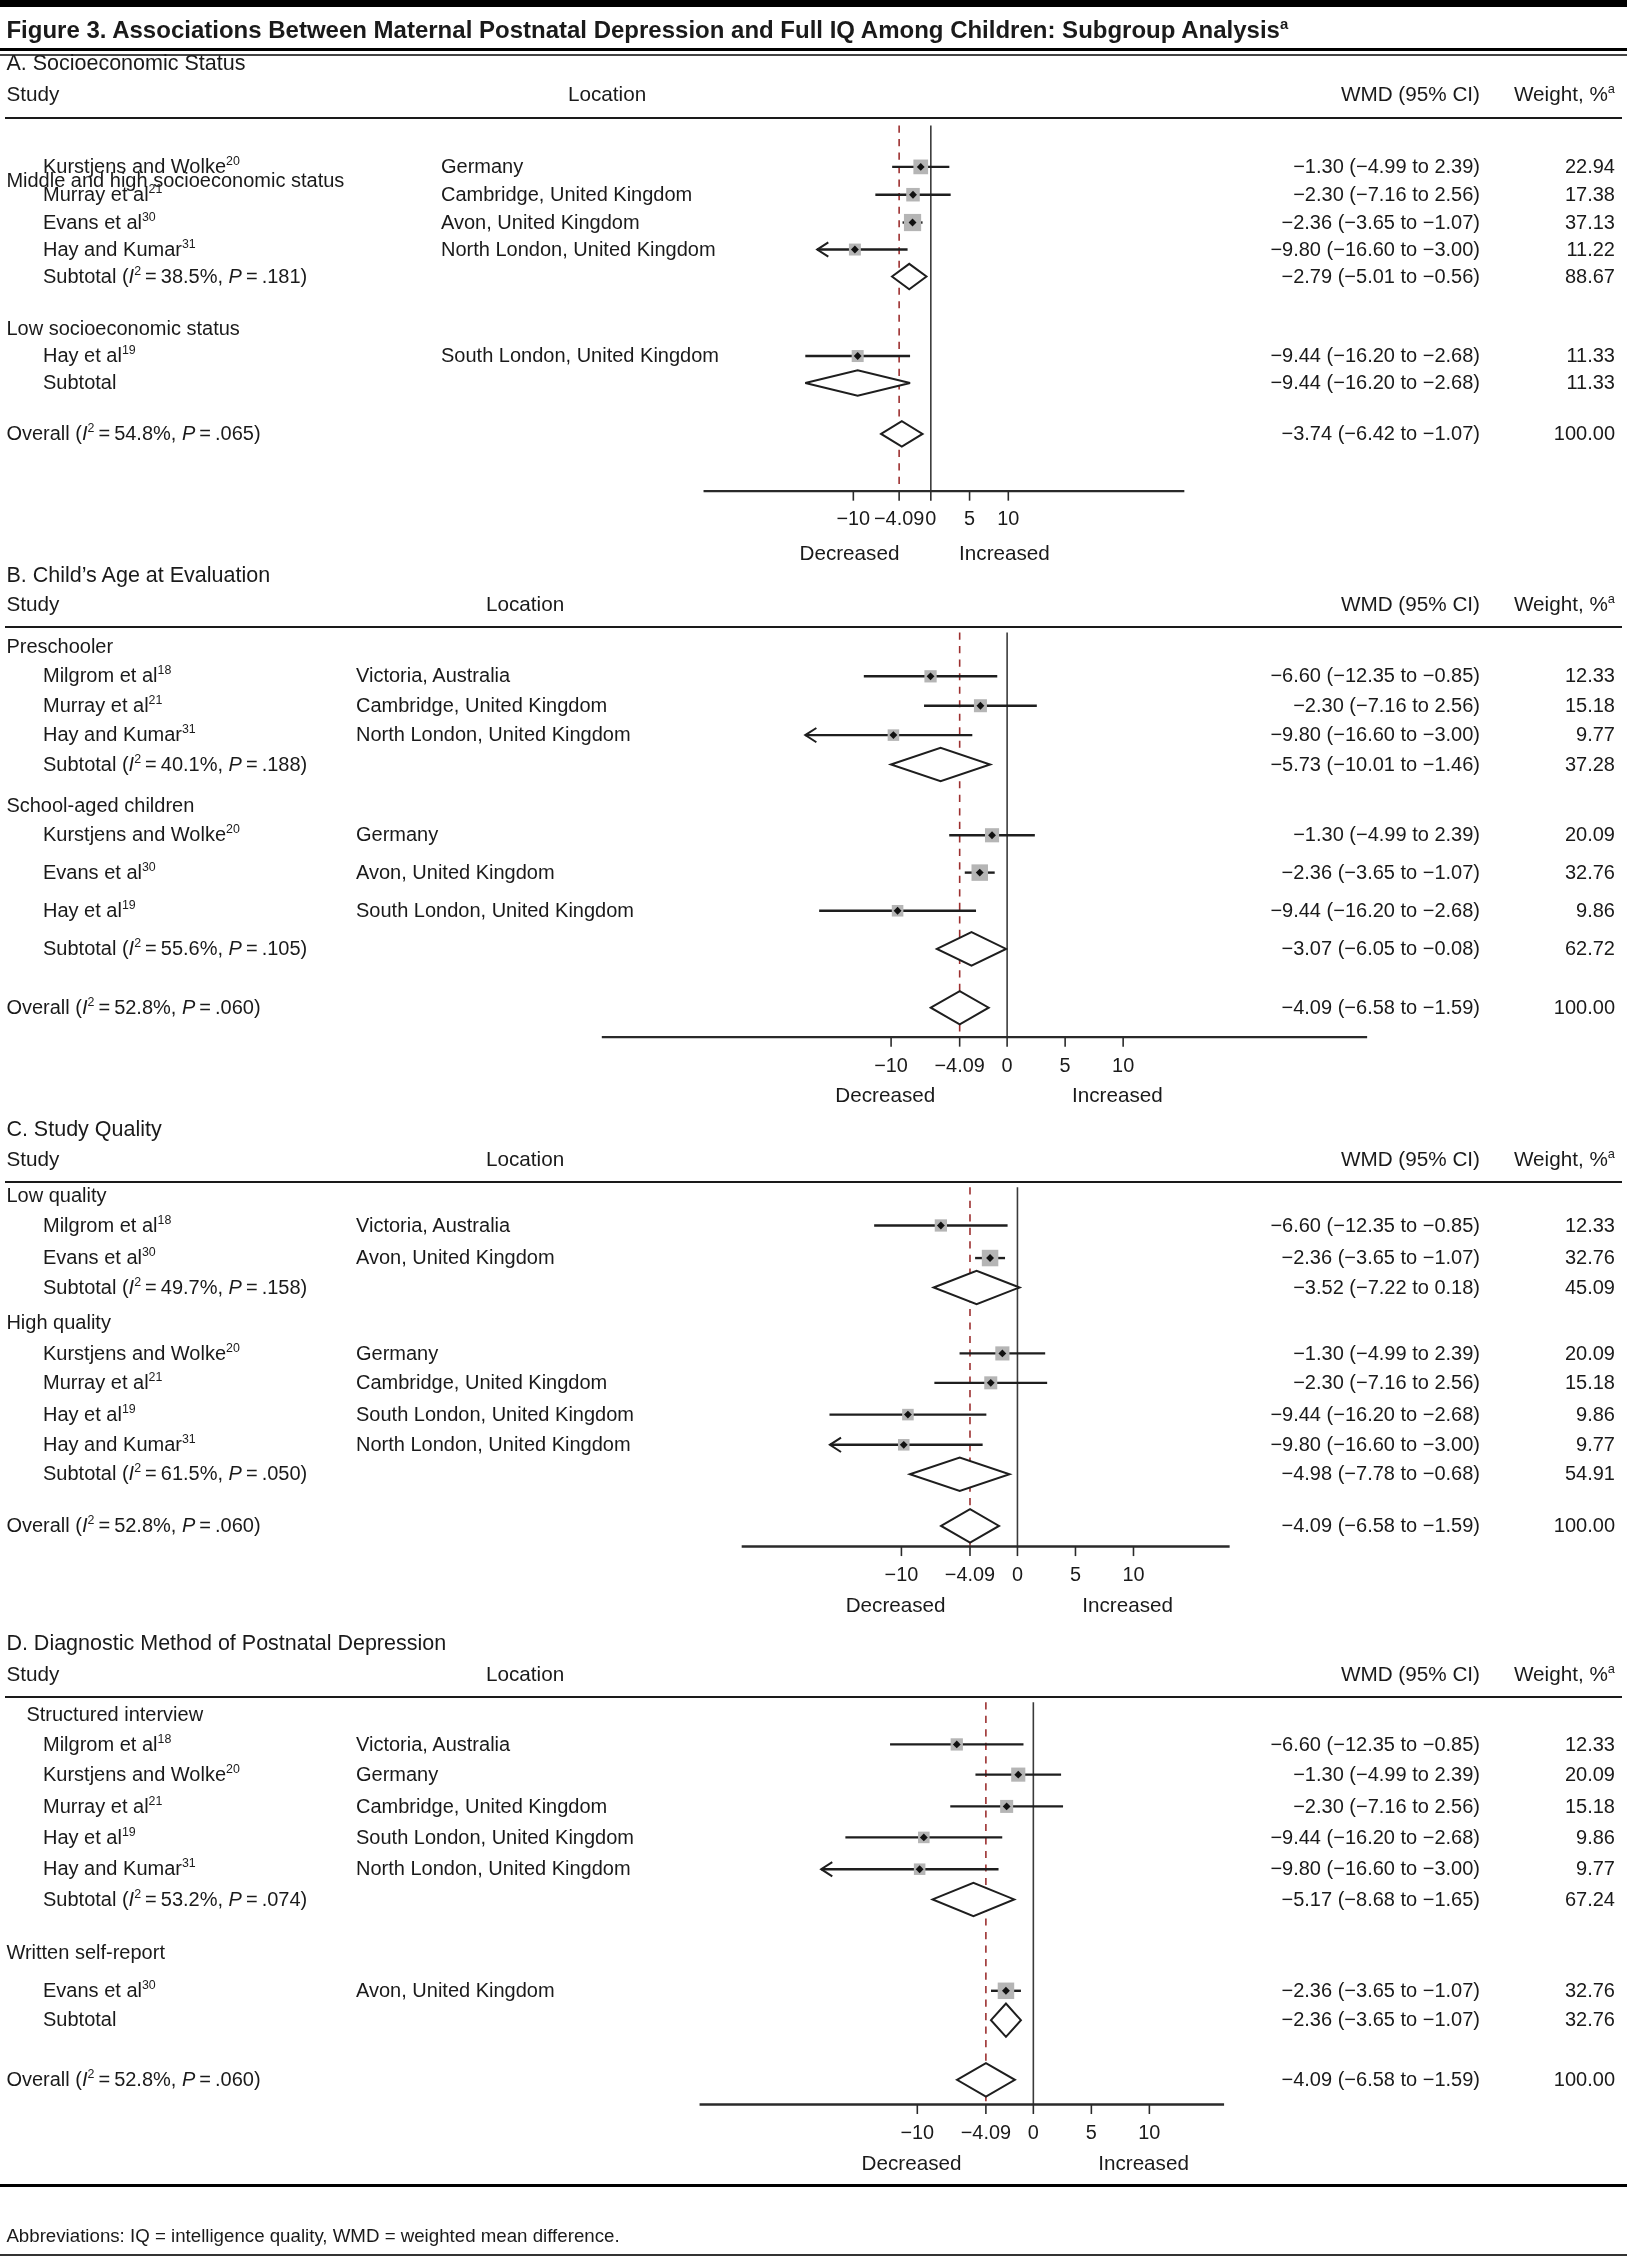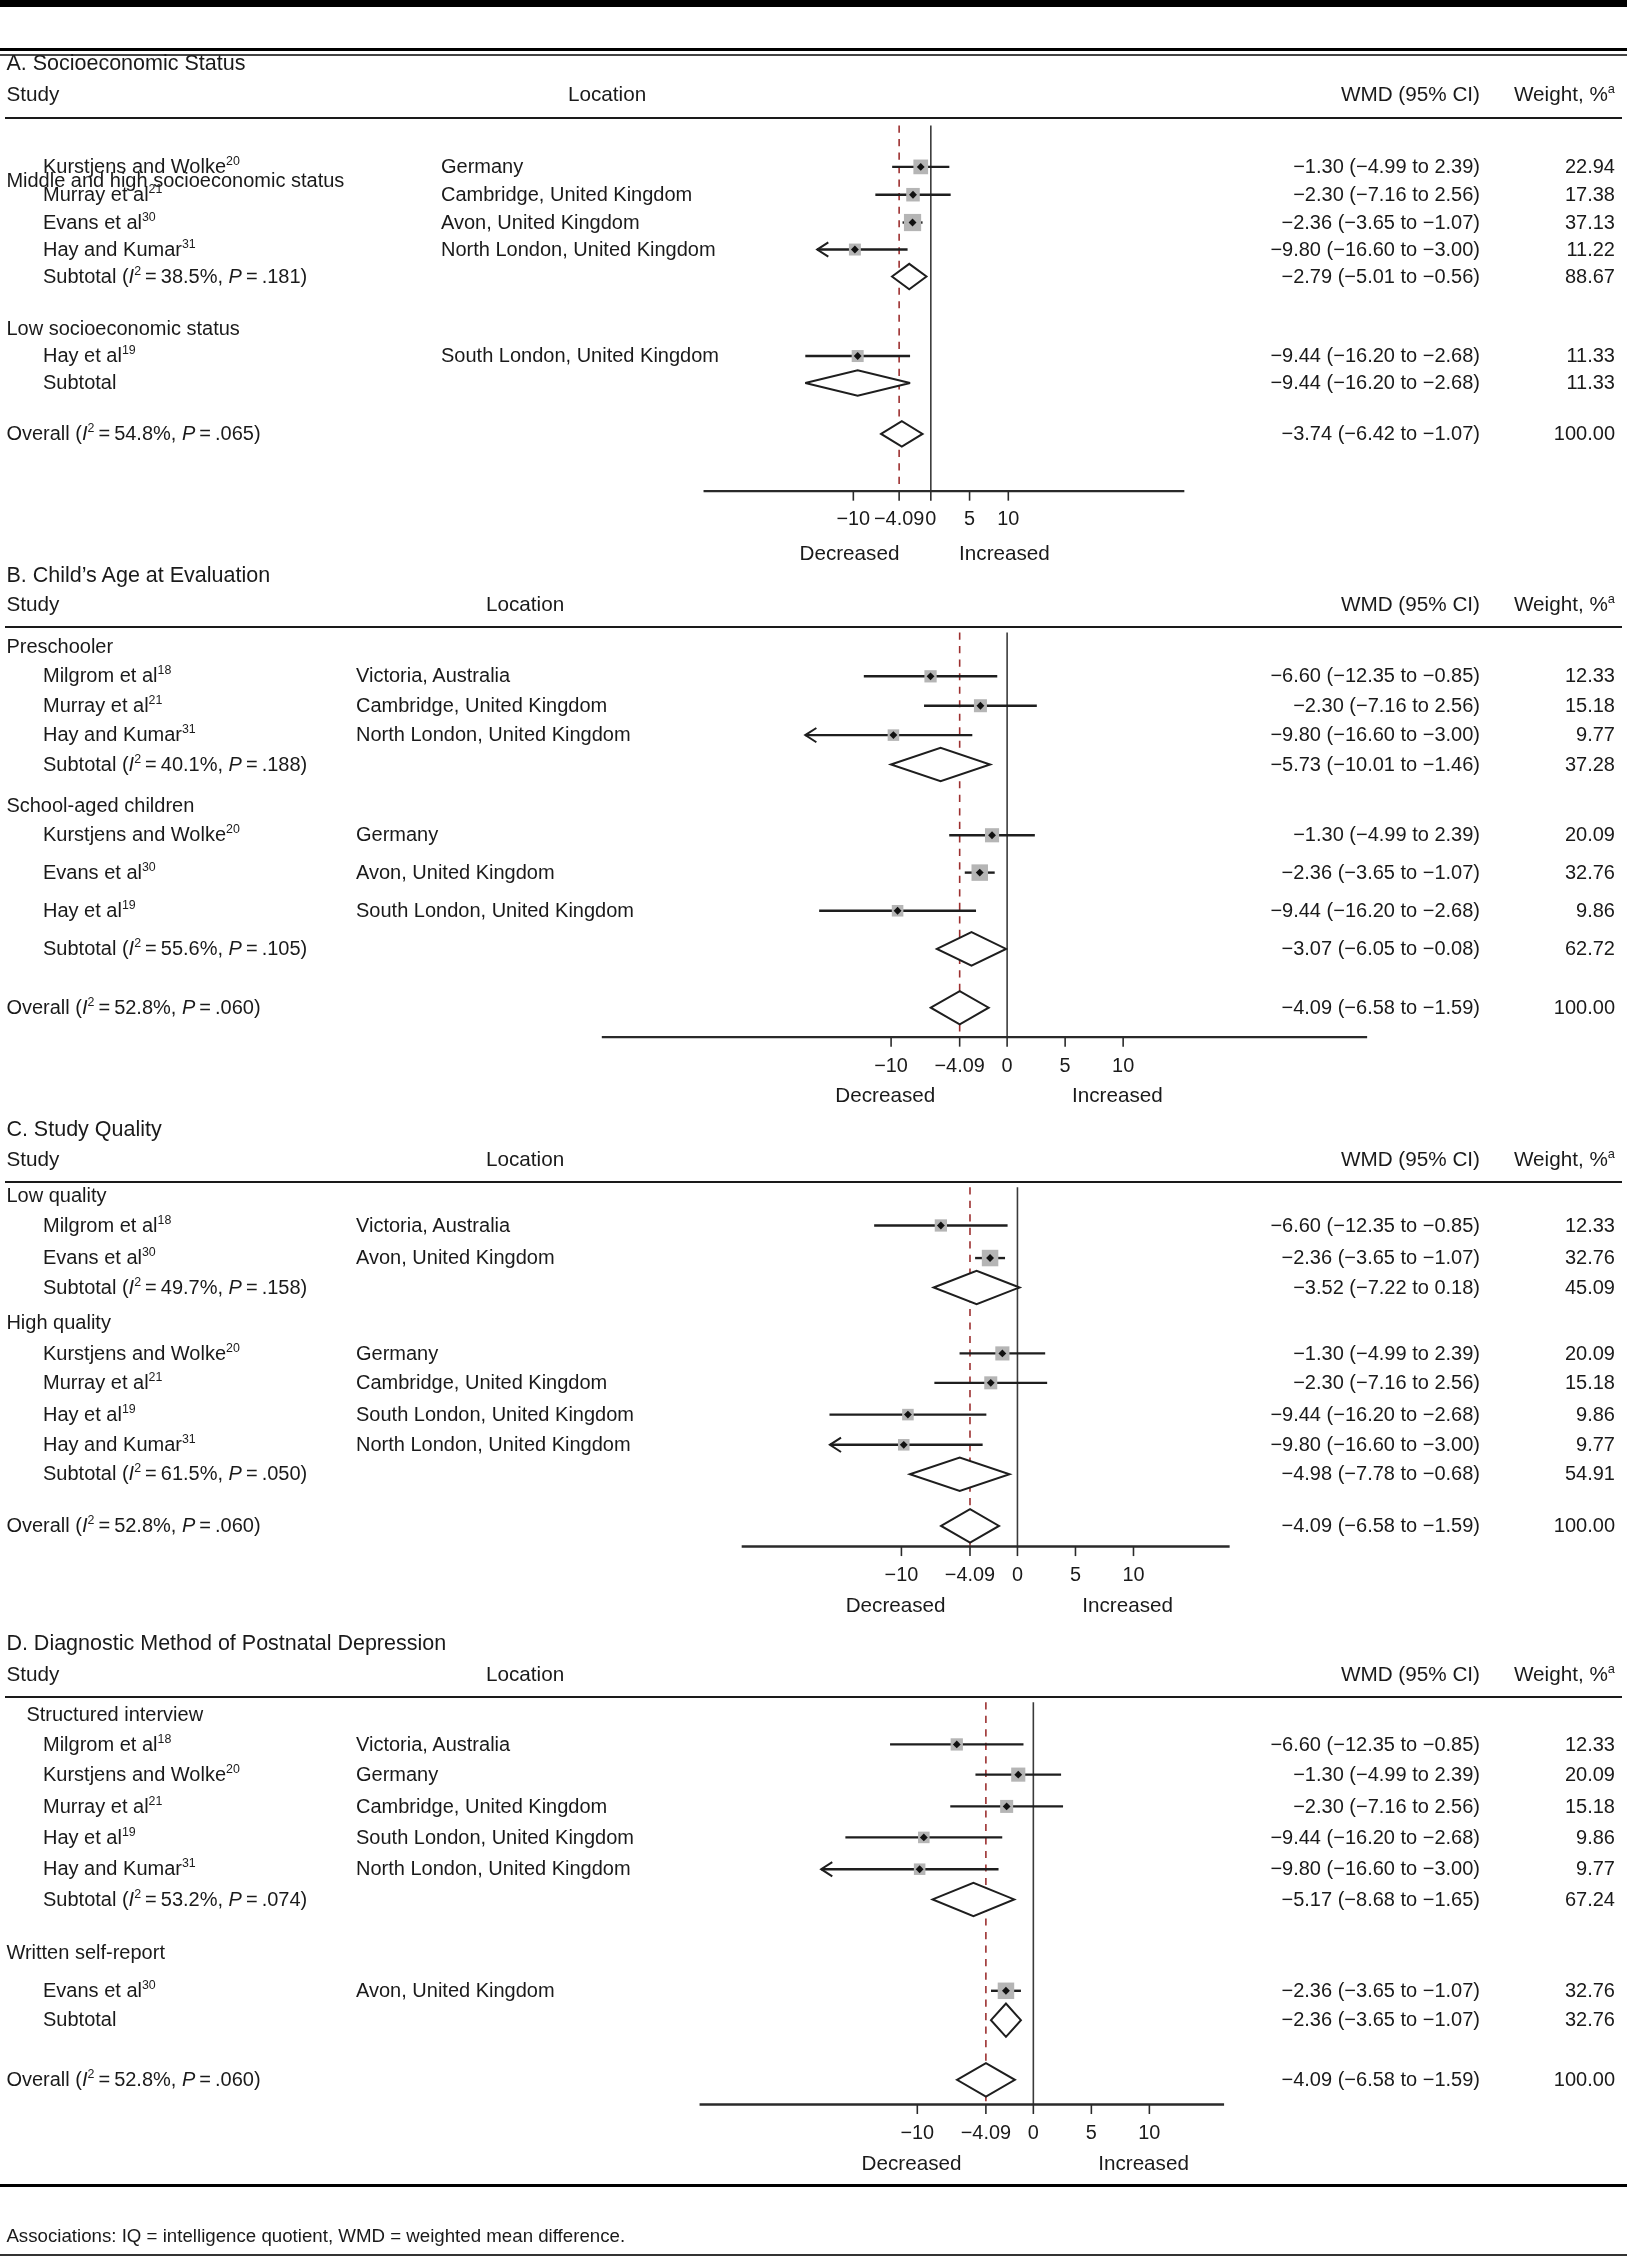--- a/index.html
+++ b/index.html
@@ -13,20 +13,21 @@
   svg text{font-family:"Liberation Sans",sans-serif;fill:#1a1a1a;}
   #plot{position:absolute;left:0;top:0;z-index:1;}
   #panels{position:absolute;left:0;top:0;width:100%;height:100%;z-index:2;padding-left:43px;}
   .fnote{font-size:18.7px;}
 </style>
 </head>
 <body>
 
 <div class="page">
   <div class="bar" style="left:0;top:0;width:1628px;height:7.2px;"></div>
+  <div class="abs figtitle" style="left:6.4px;top:16px;"><span>Figure 3. Associations Between Maternal Postnatal Depression and Full IQ Among Children: Subgroup Analysis</span><sup>a</sup></div>
   <div class="bar" style="left:0;top:48px;width:1628px;height:3.2px;"></div>
   <div class="bar" style="left:0;top:54px;width:1628px;height:1.6px;background:#444;"></div>
 
   <svg id="plot" width="1628" height="2261" viewBox="0 0 2048 2845">
       <line x1="1131.1225" x2="1131.1225" y1="158" y2="618" stroke="#9c2f2f" stroke-width="2" stroke-dasharray="9 8"></line>
       <line x1="1171" x2="1171" y1="158" y2="618" stroke="#3a3a3a" stroke-width="2"></line>
       <line x1="885" x2="1490" y1="618" y2="618" stroke="#2a2a2a" stroke-width="3"></line>
       <line x1="1073.5" x2="1073.5" y1="618" y2="630" stroke="#2a2a2a" stroke-width="2"></line>
       <text x="1073.5" y="661" text-anchor="middle" font-size="25">−10</text>
       <line x1="1131.1225" x2="1131.1225" y1="618" y2="630" stroke="#2a2a2a" stroke-width="2"></line>
@@ -327,16 +328,16 @@
       <div class="abs" style="left: 1480px; top: 1979px; width: 135px; text-align: right;">32.76</div>
       <div class="abs" style="left: 43px; top: 2008px;">Subtotal</div>
       <div class="abs" style="left: 1160px; top: 2008px; width: 320px; text-align: right;">−2.36 (−3.65 to −1.07)</div>
       <div class="abs" style="left: 1480px; top: 2008px; width: 135px; text-align: right;">32.76</div>
       <div class="abs" style="left: 6.4px; top: 2068px;">Overall (<i>I</i><sup>2</sup> = 52.8%, <i>P</i> = .060)</div>
       <div class="abs" style="left: 1160px; top: 2068px; width: 320px; text-align: right;">−4.09 (−6.58 to −1.59)</div>
       <div class="abs" style="left: 1480px; top: 2068px; width: 135px; text-align: right;">100.00</div>
     </div>
 
   <div class="bar" style="left:0;top:2184px;width:1628px;height:3.2px;"></div>
-  <div class="abs fnote" style="left:6.4px;top:2225px;">Associations: IQ = intelligence quotient, WMD = weighted mean difference.</div>
+  <div class="abs fnote" style="left:6.4px;top:2225px;">Abbreviations: IQ = intelligence quality, WMD = weighted mean difference.</div>
   <div class="bar" style="left:0;top:2254px;width:1628px;height:2.4px;background:#333;"></div>
 </div>
 
 
 </body></html>

